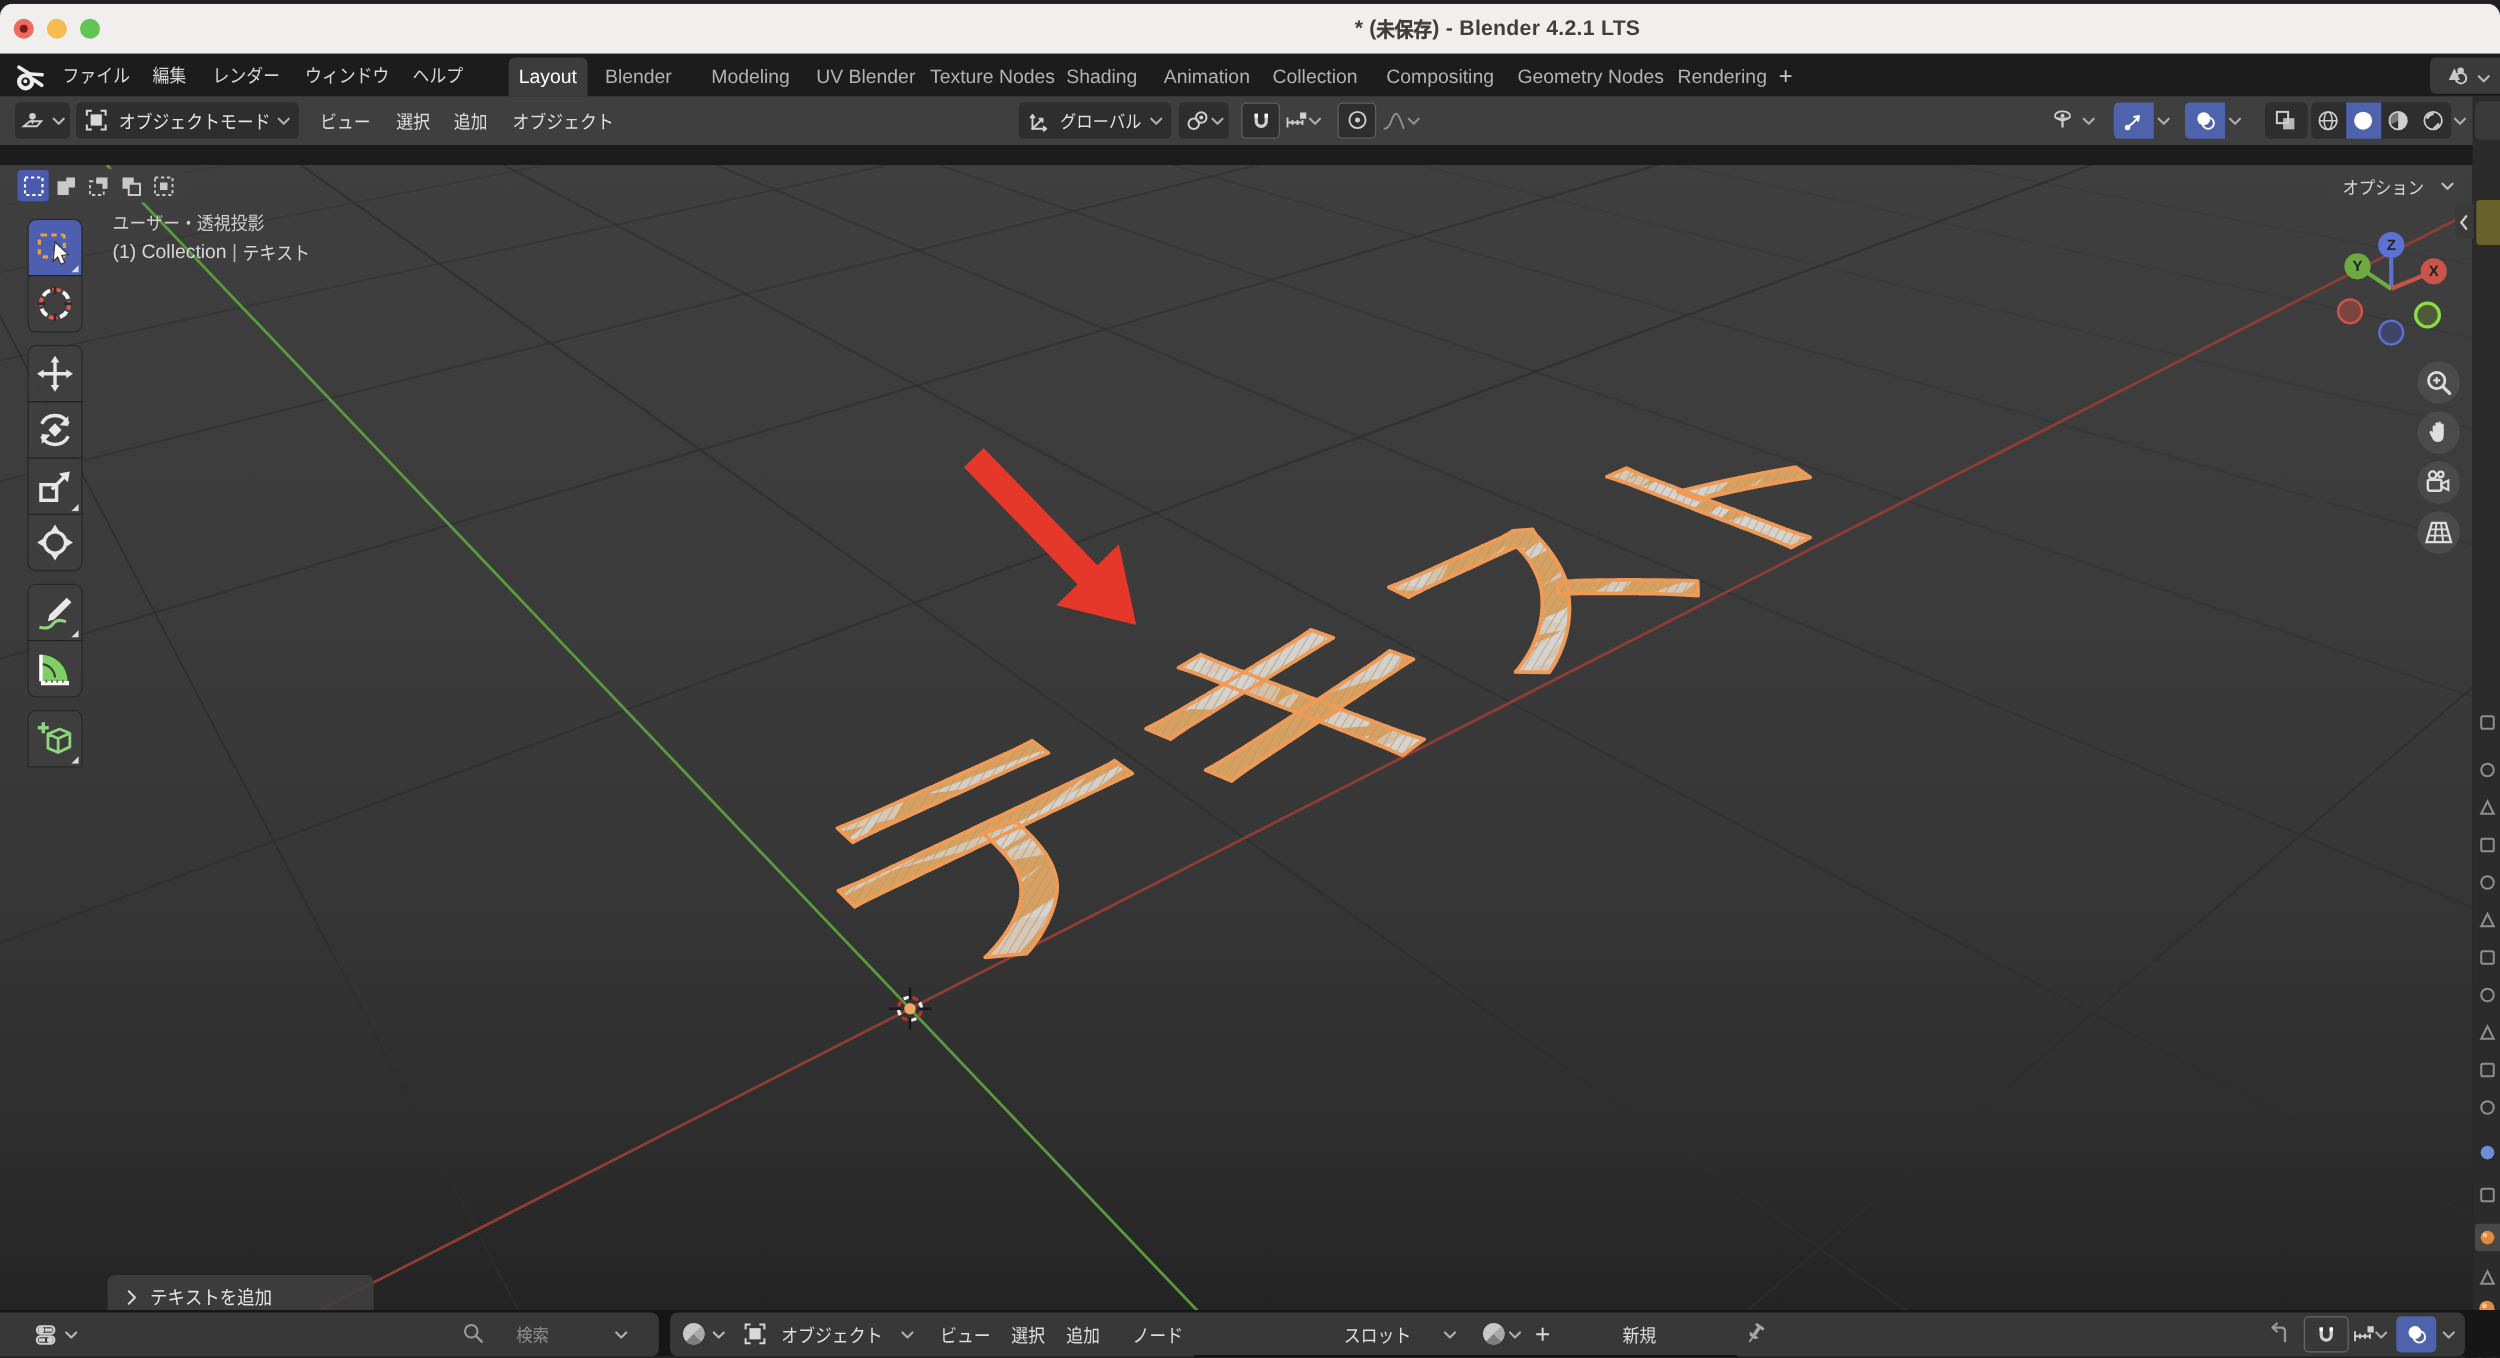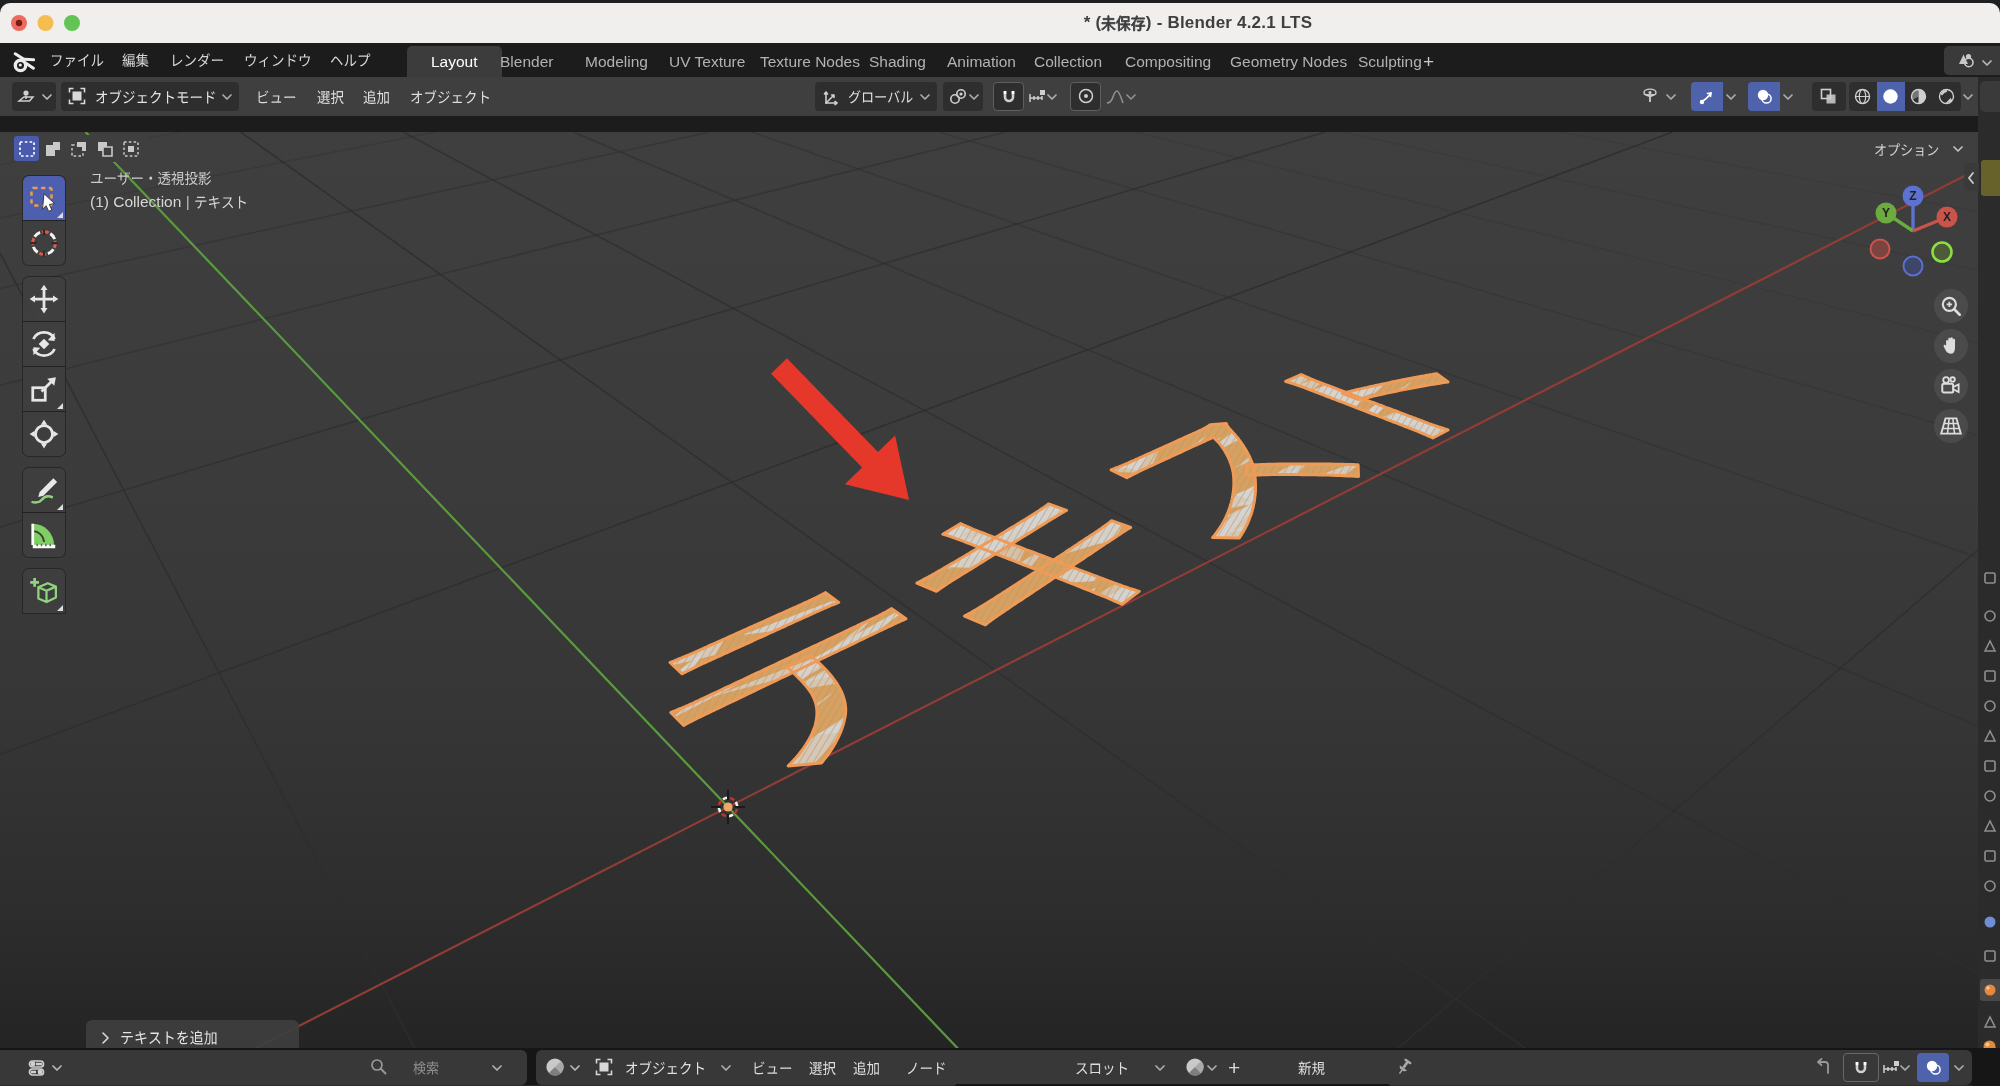--- a/index.html
+++ b/index.html
@@ -5,21 +5,21 @@
   font-family:"Liberation Sans",sans-serif;-webkit-font-smoothing:antialiased}
 .abs{position:absolute}
 svg.jp{display:inline-block}
 #win{position:absolute;left:0;top:3px;width:2000px;height:1083px;background:#1c1c1c;
   border-radius:10px 10px 0 0;overflow:hidden}
 #titlebar{position:absolute;left:0;top:0;width:2000px;height:40px;background:#f0efee;}
 #titletxt{position:absolute;left:998px;top:0;width:400px;height:40px;display:flex;align-items:center;
   justify-content:center;font-weight:bold;font-size:17px;color:#3f3f3f;letter-spacing:.2px}
 #topbar{position:absolute;left:0;top:40px;width:2000px;height:34px;background:#1c1c1c}
 .menu{position:absolute;top:0;height:34px;display:flex;align-items:center;color:#d5d5d5}
-.tab{position:absolute;top:3px;height:31px;display:flex;align-items:center;padding:0 24px;
+.tab{position:absolute;top:3px;height:31px;display:flex;align-items:center;padding:0 8px;
   font-size:15.5px;color:#b2b2b2;border-radius:5px 5px 0 0}
 .tab.active{background:#3c3c3c;color:#fff}
 #moderow{position:absolute;left:0;top:74px;width:2000px;height:39px;background:#3f3f3f}
 .combo{position:absolute;display:flex;align-items:center;background:#2e2e2e;border-radius:4px;
   color:#e3e3e3;font-size:15px}
 .mtext{position:absolute;display:flex;align-items:center;color:#dedede;font-size:15px;height:39px}
 #viewport{position:absolute;left:0;top:129px;width:1978px;height:932px;overflow:hidden;
   background:linear-gradient(#3f3f3f 0%,#3b3b3b 38%,#363636 62%,#2d2d2d 84%,#232323 100%)}
 #vpsvg{position:absolute;left:0;top:-113px}
 .toolbtn{position:absolute;left:23px;width:42px;height:44px;background:rgba(68,68,68,.9);
@@ -76,28 +76,28 @@
         </svg>
       </div>
       <div class="menu" style="left:330px">
         <svg class="jp" width="40.5" height="21.8" viewBox="0 -16.9 40.5 21.8" style="vertical-align:middle">
           <path d="M0.8 -4.3Q1.1 -4.5 1.3 -4.7Q1.5 -5.0 1.8 -5.3Q2.0 -5.5 2.3 -5.9Q2.7 -6.4 3.0 -6.9Q3.4 -7.3 3.8 -7.8Q4.1 -8.3 4.4 -8.8Q5.0 -9.5 5.5 -9.5Q6.0 -9.6 6.8 -8.9Q7.2 -8.5 7.7 -7.9Q8.2 -7.3 8.6 -6.8Q9.1 -6.2 9.5 -5.8Q10.0 -5.2 10.5 -4.5Q11.1 -3.9 11.7 -3.1Q12.3 -2.4 12.8 -1.8L11.8 -0.7Q11.4 -1.3 10.8 -2.0Q10.3 -2.7 9.8 -3.4Q9.3 -4.0 8.8 -4.6Q8.5 -5.0 8.2 -5.4Q7.8 -5.8 7.5 -6.3Q7.1 -6.7 6.8 -7.1Q6.5 -7.4 6.3 -7.7Q5.9 -8.1 5.6 -8.0Q5.4 -8.0 5.0 -7.5Q4.8 -7.2 4.5 -6.8Q4.2 -6.3 3.8 -5.9Q3.5 -5.4 3.2 -5.0Q2.9 -4.5 2.7 -4.2Q2.5 -3.9 2.2 -3.6Q2.0 -3.3 1.9 -3.0Z M20.5 -0.3Q20.6 -0.5 20.6 -0.7Q20.6 -0.9 20.6 -1.2Q20.6 -1.3 20.6 -1.8Q20.6 -2.4 20.6 -3.1Q20.6 -3.8 20.6 -4.7Q20.6 -5.6 20.6 -6.4Q20.6 -7.3 20.6 -8.1Q20.6 -8.8 20.6 -9.4Q20.6 -9.9 20.6 -10.2Q20.6 -10.6 20.6 -10.9Q20.6 -11.2 20.6 -11.3H21.9Q21.9 -11.2 21.8 -10.9Q21.8 -10.6 21.8 -10.1Q21.8 -9.9 21.8 -9.4Q21.8 -8.9 21.8 -8.1Q21.8 -7.4 21.8 -6.5Q21.8 -5.7 21.8 -4.8Q21.8 -4.0 21.8 -3.3Q21.8 -2.6 21.8 -2.1Q21.8 -1.7 21.8 -1.6Q22.4 -1.9 23.1 -2.4Q23.8 -2.9 24.5 -3.7Q25.2 -4.4 25.7 -5.2L26.4 -4.1Q25.8 -3.3 25.0 -2.5Q24.2 -1.7 23.4 -1.0Q22.6 -0.4 21.8 0.0Q21.6 0.1 21.5 0.2Q21.4 0.3 21.3 0.4ZM14.4 -0.4Q15.2 -1.1 15.8 -2.0Q16.4 -3.0 16.7 -4.1Q16.8 -4.6 16.9 -5.4Q17.0 -6.1 17.1 -7.0Q17.1 -7.8 17.1 -8.7Q17.1 -9.5 17.1 -10.1Q17.1 -10.5 17.1 -10.7Q17.1 -11.0 17.0 -11.2H18.3Q18.3 -11.1 18.3 -11.0Q18.3 -10.8 18.3 -10.6Q18.3 -10.3 18.3 -10.1Q18.3 -9.5 18.2 -8.6Q18.2 -7.8 18.2 -6.9Q18.1 -5.9 18.0 -5.1Q18.0 -4.3 17.8 -3.7Q17.5 -2.5 16.9 -1.5Q16.3 -0.4 15.4 0.4Z M37.9 -10.8Q37.9 -10.4 38.1 -10.1Q38.4 -9.8 38.7 -9.8Q39.1 -9.8 39.4 -10.1Q39.6 -10.4 39.6 -10.8Q39.6 -11.2 39.4 -11.5Q39.1 -11.8 38.7 -11.8Q38.4 -11.8 38.1 -11.5Q37.9 -11.2 37.9 -10.8ZM37.2 -10.8Q37.2 -11.3 37.4 -11.6Q37.6 -12.0 38.0 -12.3Q38.3 -12.5 38.7 -12.5Q39.2 -12.5 39.5 -12.3Q39.9 -12.0 40.1 -11.6Q40.3 -11.3 40.3 -10.8Q40.3 -10.3 40.1 -9.9Q39.9 -9.6 39.5 -9.3Q39.2 -9.1 38.7 -9.1Q38.3 -9.1 38.0 -9.3Q37.6 -9.6 37.4 -9.9Q37.2 -10.3 37.2 -10.8ZM38.4 -9.8Q38.4 -9.6 38.3 -9.4Q38.3 -9.2 38.2 -9.0Q38.1 -8.4 37.9 -7.7Q37.8 -7.0 37.5 -6.2Q37.3 -5.5 36.9 -4.8Q36.6 -4.0 36.2 -3.5Q35.6 -2.6 34.8 -1.8Q34.1 -1.1 33.1 -0.5Q32.1 0.1 30.9 0.6L29.9 -0.6Q31.2 -1.0 32.2 -1.5Q33.2 -2.1 33.9 -2.8Q34.6 -3.4 35.2 -4.2Q35.7 -4.9 36.0 -5.8Q36.4 -6.6 36.6 -7.5Q36.9 -8.3 36.9 -9.1Q36.7 -9.1 36.2 -9.1Q35.7 -9.1 35.0 -9.1Q34.3 -9.1 33.5 -9.1Q32.8 -9.1 32.0 -9.1Q31.3 -9.1 30.8 -9.1Q30.3 -9.1 30.1 -9.1Q29.7 -9.1 29.3 -9.0Q29.0 -9.0 28.7 -9.0V-10.4Q28.9 -10.4 29.1 -10.4Q29.4 -10.3 29.6 -10.3Q29.9 -10.3 30.1 -10.3Q30.3 -10.3 30.7 -10.3Q31.1 -10.3 31.7 -10.3Q32.2 -10.3 32.9 -10.3Q33.5 -10.3 34.2 -10.3Q34.8 -10.3 35.4 -10.3Q35.9 -10.3 36.3 -10.3Q36.7 -10.3 36.8 -10.3Q37.0 -10.3 37.2 -10.3Q37.4 -10.3 37.6 -10.4Z" fill="#d5d5d5"></path>
         </svg>
       </div>
       <div class="tab active" style="left:407px">Layout</div>
       <div class="tab" style="left:476px">Blender</div>
       <div class="tab" style="left:561px">Modeling</div>
-      <div class="tab" style="left:645px">UV Texture</div>
+      <div class="tab" style="left:645px">UV Blender</div>
       <div class="tab" style="left:736px">Texture Nodes</div>
       <div class="tab" style="left:845px">Shading</div>
       <div class="tab" style="left:923px">Animation</div>
       <div class="tab" style="left:1010px">Collection</div>
       <div class="tab" style="left:1101px">Compositing</div>
       <div class="tab" style="left:1206px">Geometry Nodes</div>
-      <div class="tab" style="left:1334px">Sculpting</div>
+      <div class="tab" style="left:1334px">Rendering</div>
       <div class="tab" style="left:1415px;color:#c8c8c8;font-size:19px;padding:0 8px">+</div>
       <div class="abs" style="left:1944px;top:3px;width:56px;height:29px;background:#3a3a3a;border-radius:5px 0 0 5px"></div>
       <svg class="abs" style="left:1952px;top:8px" width="24" height="17" viewBox="0 0 24 17">
         <path d="M7 13 L11.5 3.5 L16 13 Z" fill="#c9c9c9"></path>
         <circle cx="16.5" cy="5.5" r="2.6" fill="#c9c9c9"></circle>
         <circle cx="16.8" cy="11.5" r="4.2" fill="none" stroke="#c9c9c9" stroke-width="1.6"></circle>
       </svg>
       <svg style="position:absolute;left:1981.0px;top:16.0px" width="12.0" height="8.0" viewBox="0 0 12 8">
         <path d="M2 2 L6 6 L10 2" fill="none" stroke="#b9b9b9" stroke-width="1.7" stroke-linecap="round" stroke-linejoin="round"></path>
       </svg>

